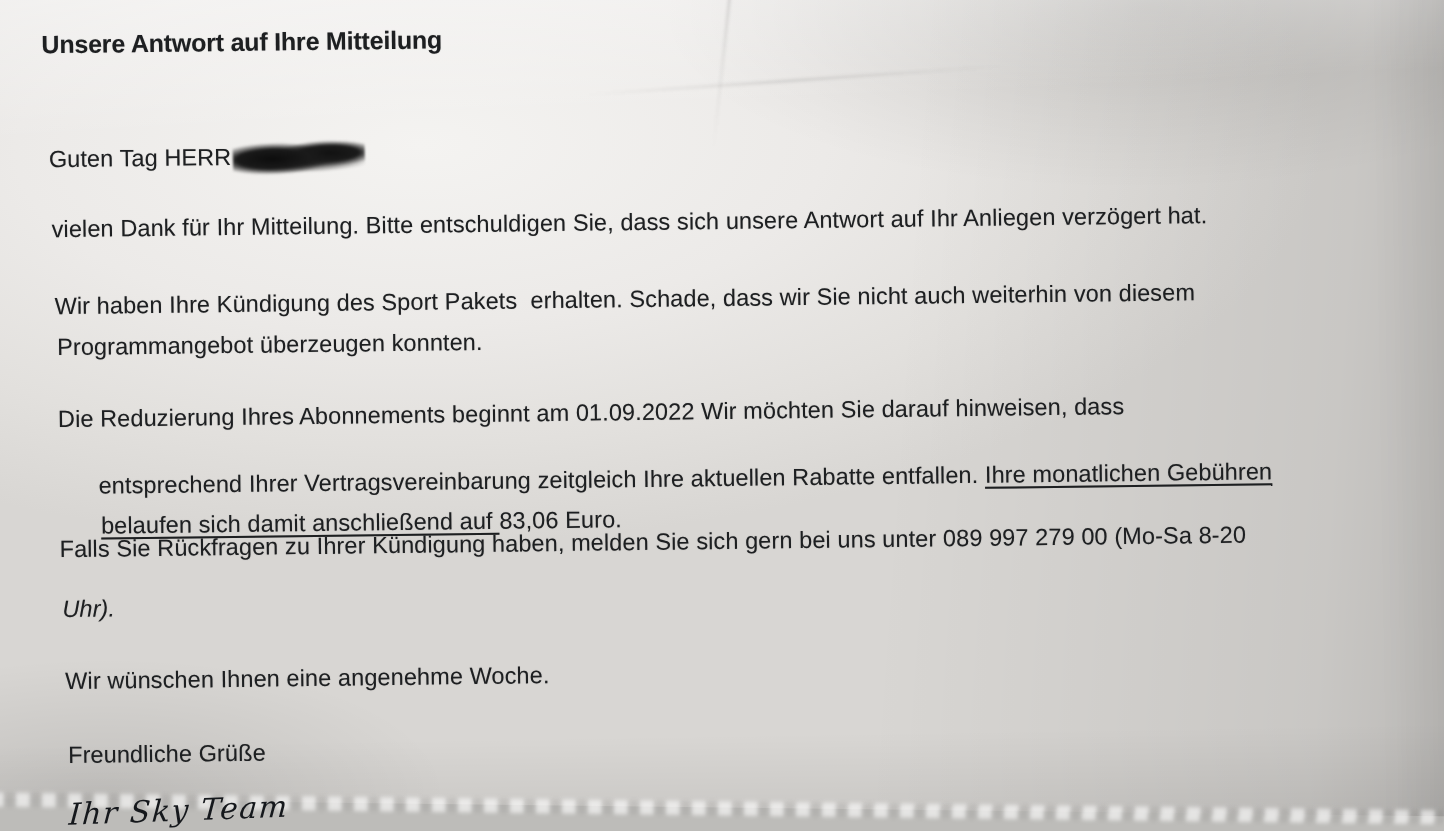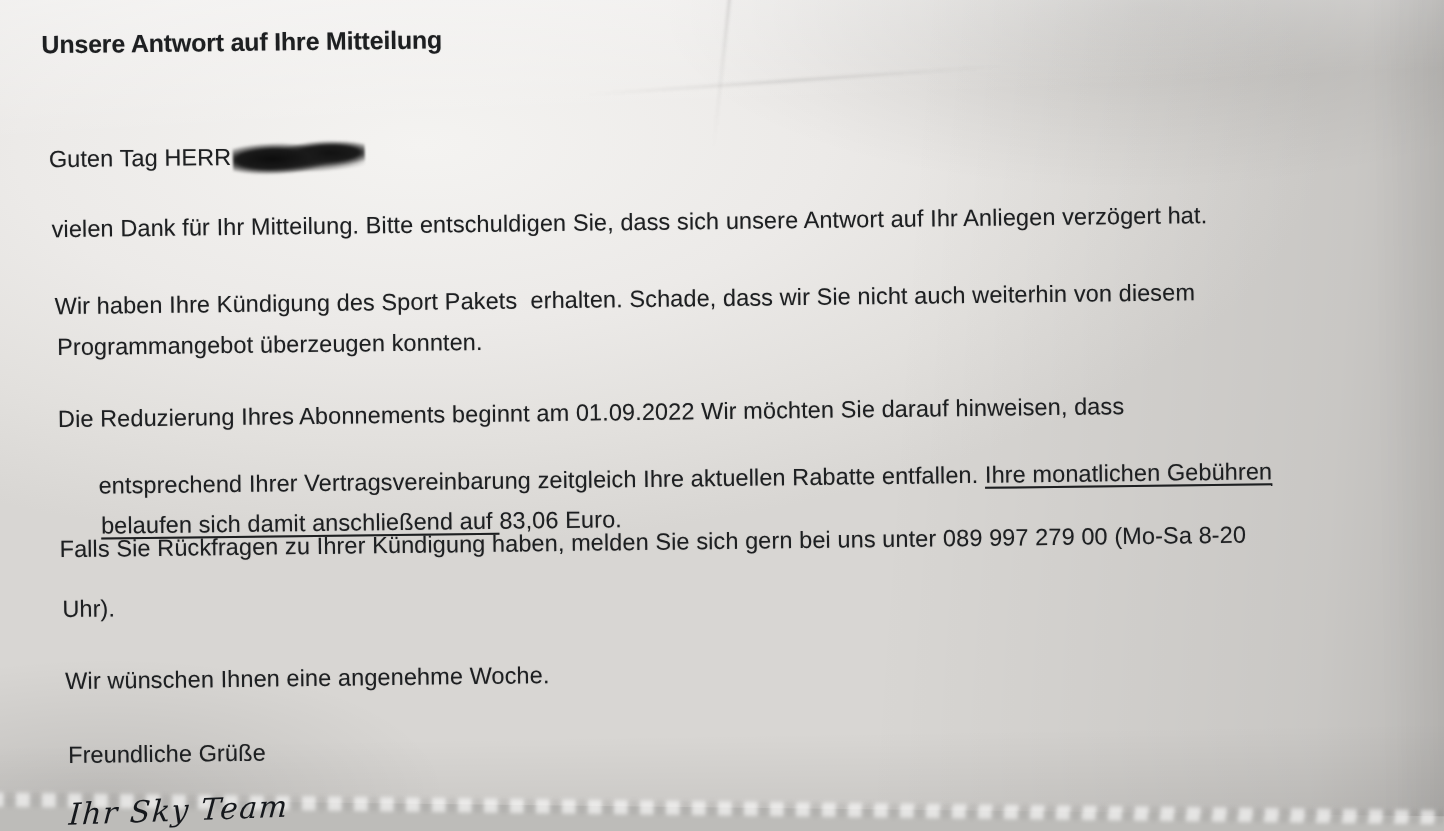--- a/index.html
+++ b/index.html
@@ -161,21 +161,21 @@
 
     <div class="line body" style="left:58px; top:438px;">
       <span>entsprechend Ihrer Vertragsvereinbarung zeitgleich Ihre aktuellen Rabatte entfallen. </span><span class="u">Ihre monatlichen Gebühren</span>
     </div>
 
     <div class="line body" style="left:60px; top:478px;">
       <span class="u">belaufen sich damit anschließend auf </span><span>83,06 Euro.</span>
     </div>
 
     <div class="line body" style="left:58px; top:528px;">Falls Sie Rückfragen zu Ihrer Kündigung haben, melden Sie sich gern bei uns unter 089 997 279 00 (Mo-Sa 8-20</div>
-    <div class="line body" style="left:60px; top:588px;">Uhr).</div>
+    <div class="line body" style="left:60px; top:588px;font-style:italic;">Uhr).</div>
 
     <div class="line body" style="left:62px; top:660px;">Wir wünschen Ihnen eine angenehme Woche.</div>
 
     <div class="line body" style="left:64px; top:734px;">Freundliche Grüße</div>
 
     <div class="signature">Ihr Sky Team</div>
 
   </div>
 </div>
 

